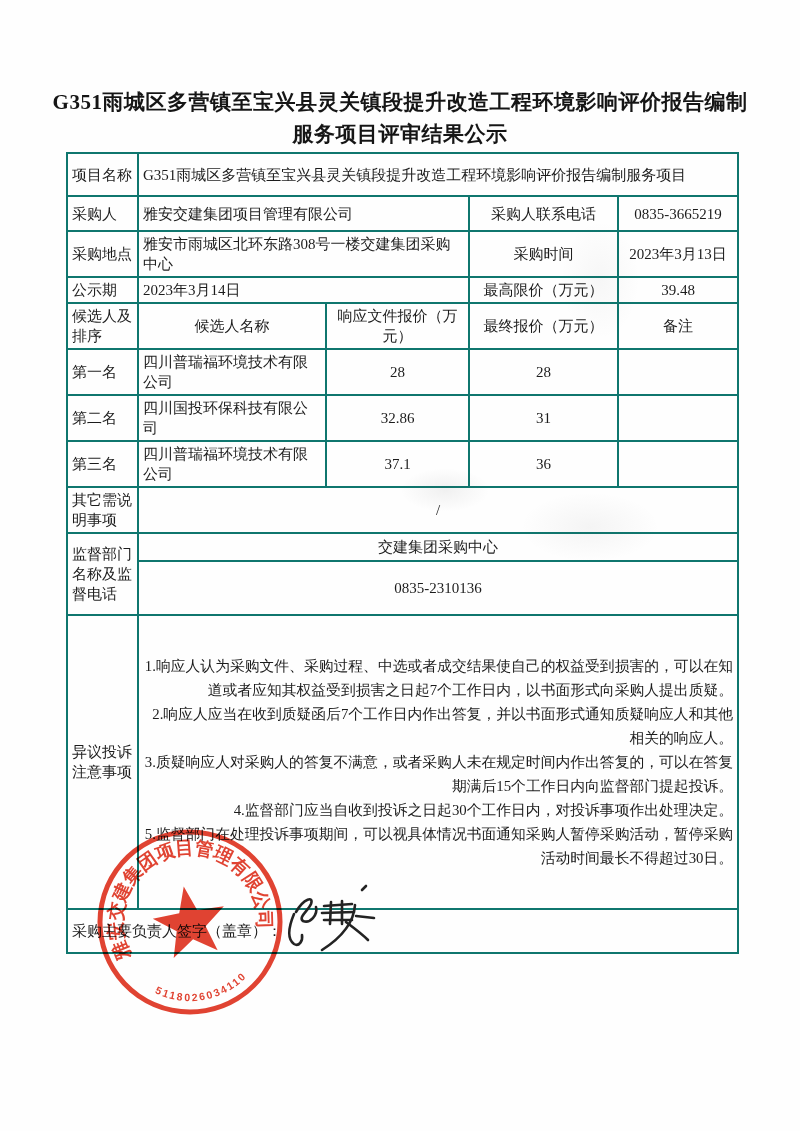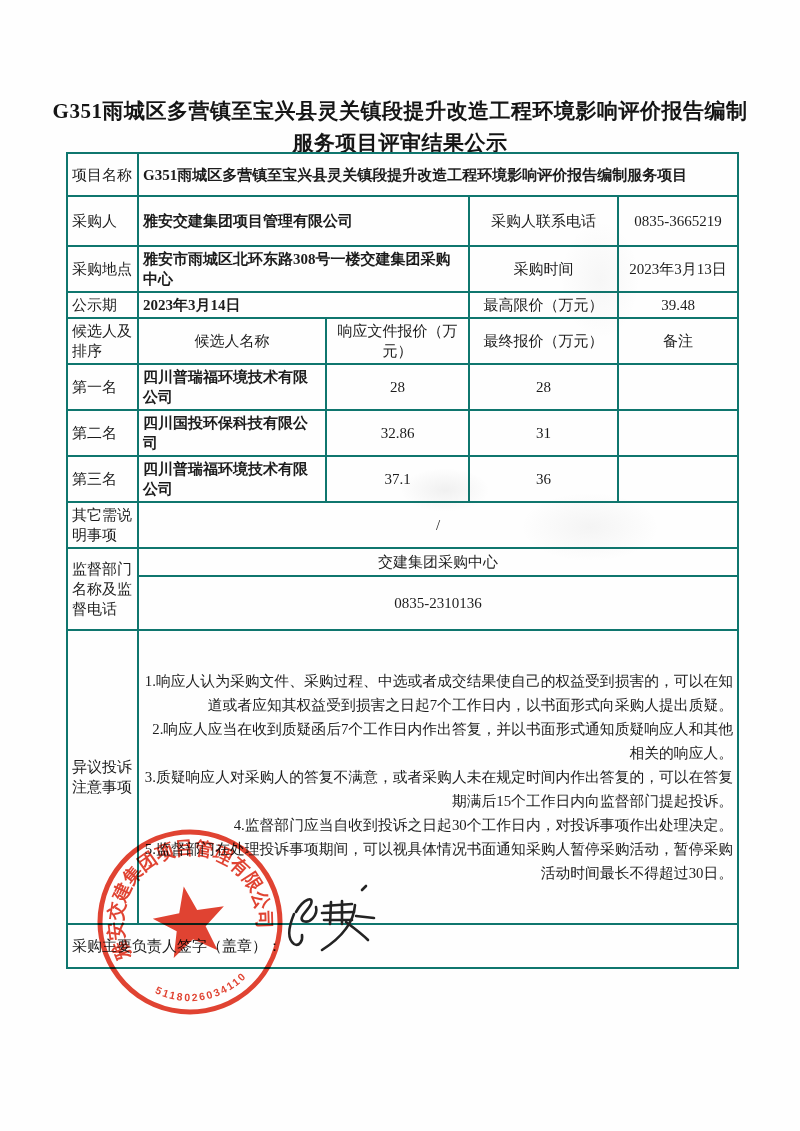--- a/index.html
+++ b/index.html
@@ -5,37 +5,37 @@
   * { margin:0; padding:0; box-sizing:border-box; }
   html,body { width:800px; }
   body {
     width:800px; height:1131px; position:relative;
     background:#fefefe;
     font-family:"Liberation Serif","DejaVu Serif",serif;
     color:#1c1c1c;
     overflow:hidden;
   }
   .page-title {
-    position:absolute; top:95px; left:50px; width:700px;
+    position:absolute; top:86px; left:50px; width:700px;
     text-align:center; font-size:21px; font-weight:bold;
     line-height:32px; letter-spacing:0.5px; color:#151515;
   }
   table.doc {
     position:absolute; top:152px; left:66px;
     width:671px; table-layout:fixed; border-collapse:collapse;
   }
   table.doc td {
     border:2px solid #0f766e;
     font-size:15px; line-height:20px;
     vertical-align:middle; padding:2px 4px;
     word-break:break-all;
   }
   td.lbl { text-align:left; padding-left:4px; }
   td.ctr { text-align:center; }
-  td.val { text-align:left; padding-left:6px;font-weight:bold; }
+  td.val { text-align:left; padding-left:6px; }
   td.complaint-cell { vertical-align:middle; padding:26px 10px 8px 10px; }
   .complaint-item { font-size:14.8px; line-height:24px; text-align:right; }
   .sig-row td { padding-left:6px; }
   
   .seal-svg {
     position:absolute; left:90px; top:822px; width:200px; height:200px;
     mix-blend-mode:multiply; opacity:0.92; pointer-events:none;
   }
   .signature-svg {
     position:absolute; left:258px; top:878px; width:130px; height:80px;
@@ -60,21 +60,21 @@
       <col style="width:188px">
       <col style="width:143px">
     <col style="width:149px">
       <col style="width:120px">
   </colgroup>
   <tbody>
       <tr style="height:43px">
     <td class="lbl">项目名称</td>
     <td class="val" colspan="4">G351雨城区多营镇至宝兴县灵关镇段提升改造工程环境影响评价报告编制服务项目</td>
   </tr>
-  <tr style="height:50px">
+  <tr style="height:35px">
     <td class="lbl">采购人</td>
     <td class="val" colspan="2">雅安交建集团项目管理有限公司</td>
     <td class="ctr">采购人联系电话</td>
     <td class="ctr">0835-3665219</td>
   </tr>
   <tr style="height:46px">
     <td class="lbl">采购地点</td>
     <td class="val" colspan="2">雅安市雨城区北环东路308号一楼交建集团采购中心</td>
     <td class="ctr">采购时间</td>
     <td class="ctr">2023年3月13日</td>

